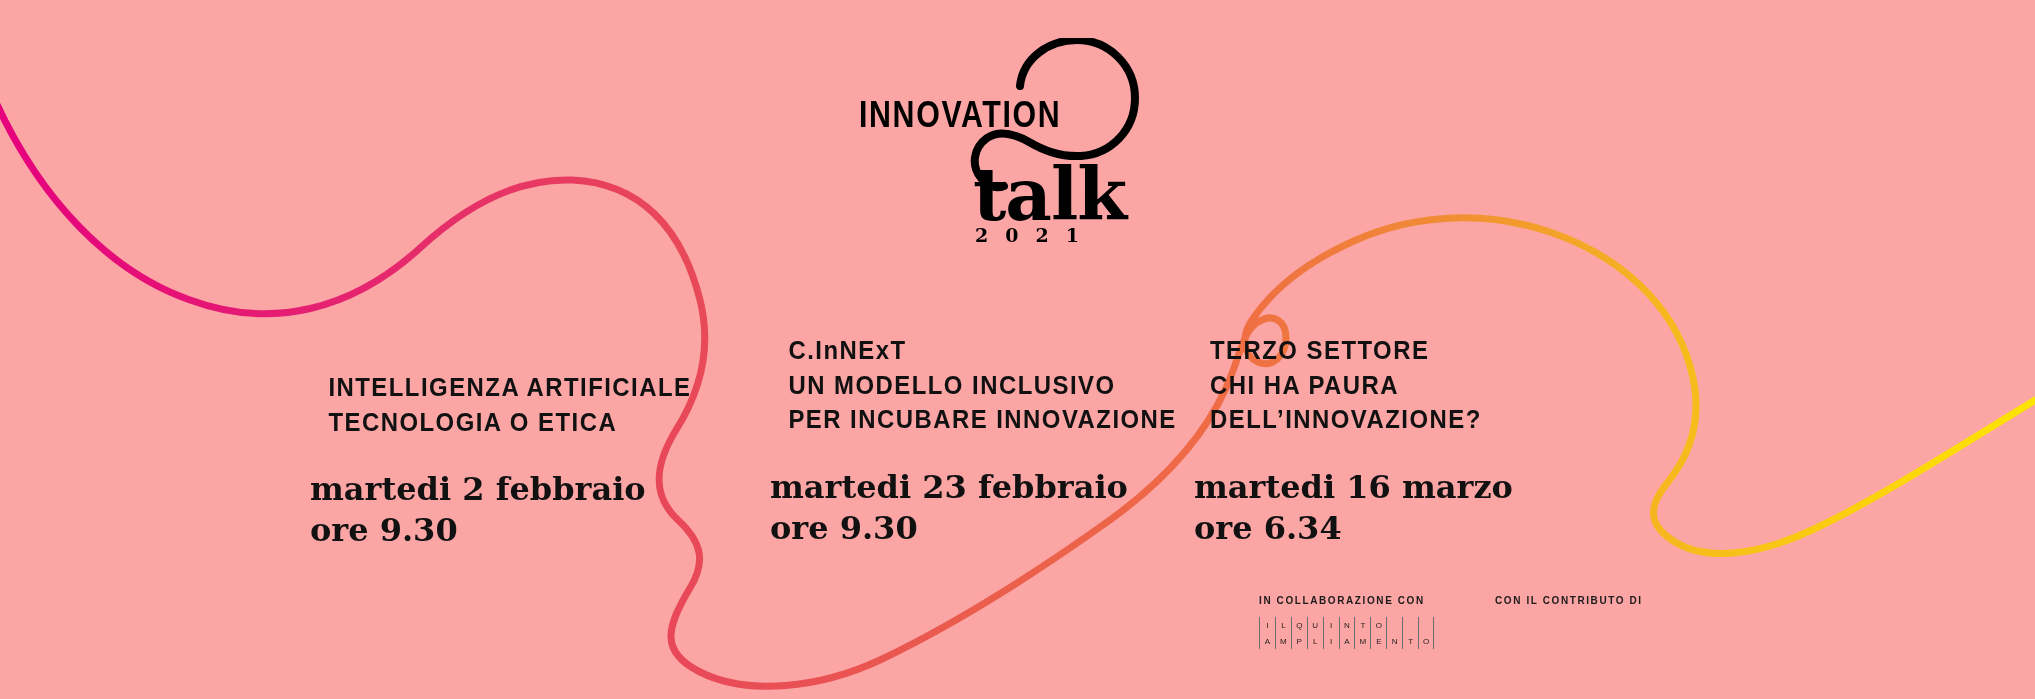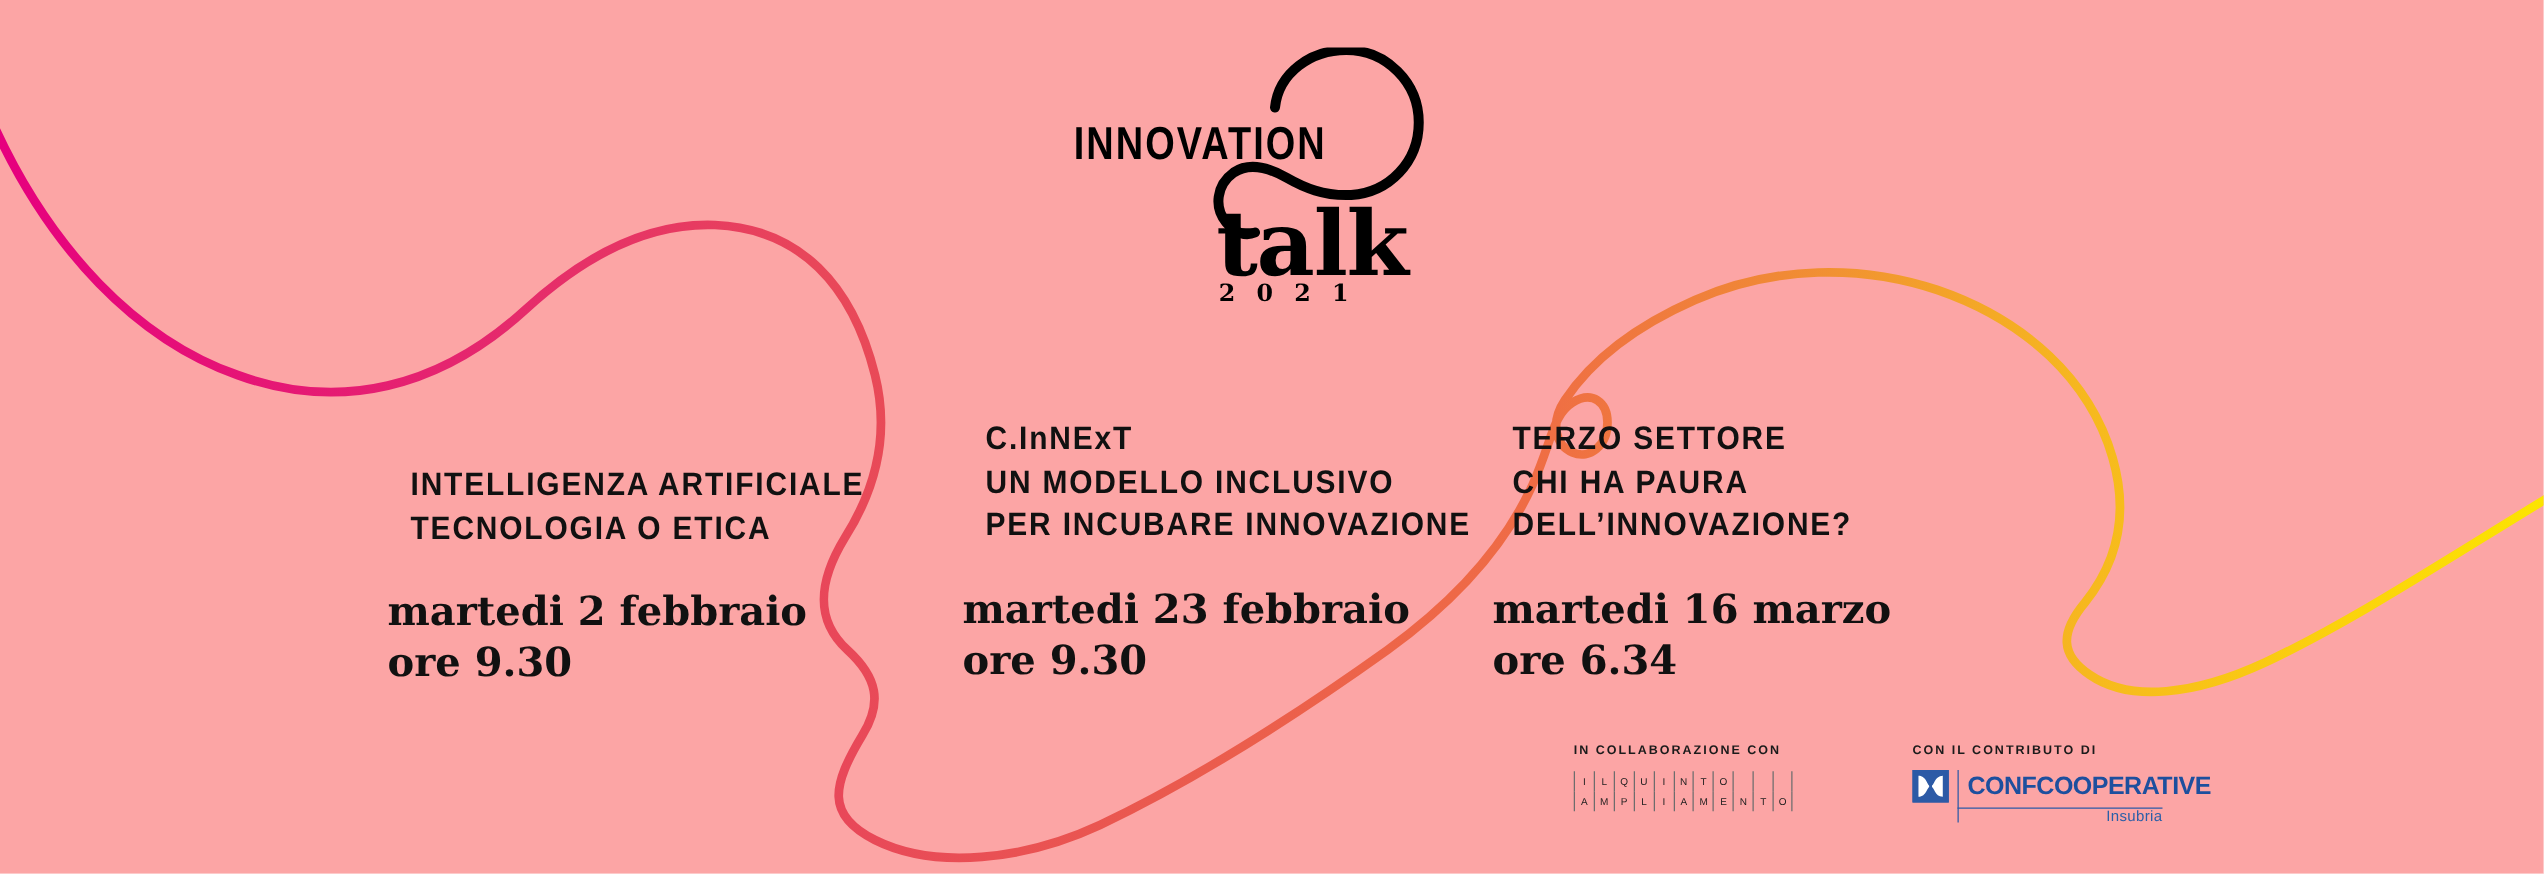--- a/index.html
+++ b/index.html
@@ -113,21 +113,21 @@
   .credit-heading {
     font-family: "Liberation Sans Narrow", "Liberation Sans", sans-serif;
     font-weight: 700;
     font-size: 10px;
     letter-spacing: 1.6px;
     color: #1b1b1b;
     white-space: nowrap;
   }
 
   #credit-collab { left: 1259px; top: 595px; }
-  #credit-contrib { left: 1530px; top: 595px; }
+  #credit-contrib { left: 1495px; top: 595px; }
 
   
   #iqa-logo {
     margin-top: 11px;
     position: relative;
     width: 175px;
     height: 32px;
   }
   .iqa-row {
     display: flex;
@@ -318,28 +318,15 @@
         <span class="iqa-cell">N</span>
         <span class="iqa-cell">T</span>
         <span class="iqa-cell last-edge">O</span>
       </div>
     </div>
   </div>
 
   <div class="credit-block" id="credit-contrib">
     <div class="credit-heading">CON IL CONTRIBUTO DI</div>
 
-    <div id="conf-logo">
-      <div id="conf-mark">
-        <svg id="conf-mark-inner" viewBox="0 0 29 26" xmlns="http://www.w3.org/2000/svg">
-          <rect x="0" y="0" width="29" height="26" fill="#2c5aa6"></rect>
-          <path d="M 3,3 C 11,3 11,13 14.5,13 C 18,13 18,3 26,3 L 26,23 C 18,23 18,13 14.5,13 C 11,13 11,23 3,23 Z" fill="#ffffff"></path>
-          <rect x="13.2" y="0" width="2.6" height="26" fill="#2c5aa6"></rect>
-        </svg>
-      </div>
-      <div id="conf-divider"></div>
-      <div id="conf-name">CONFCOOPERATIVE</div>
-      <div id="conf-rule"></div>
-      <div id="conf-sub">Insubria</div>
-    </div>
   </div>
 
 </div>
 
 </body></html>

